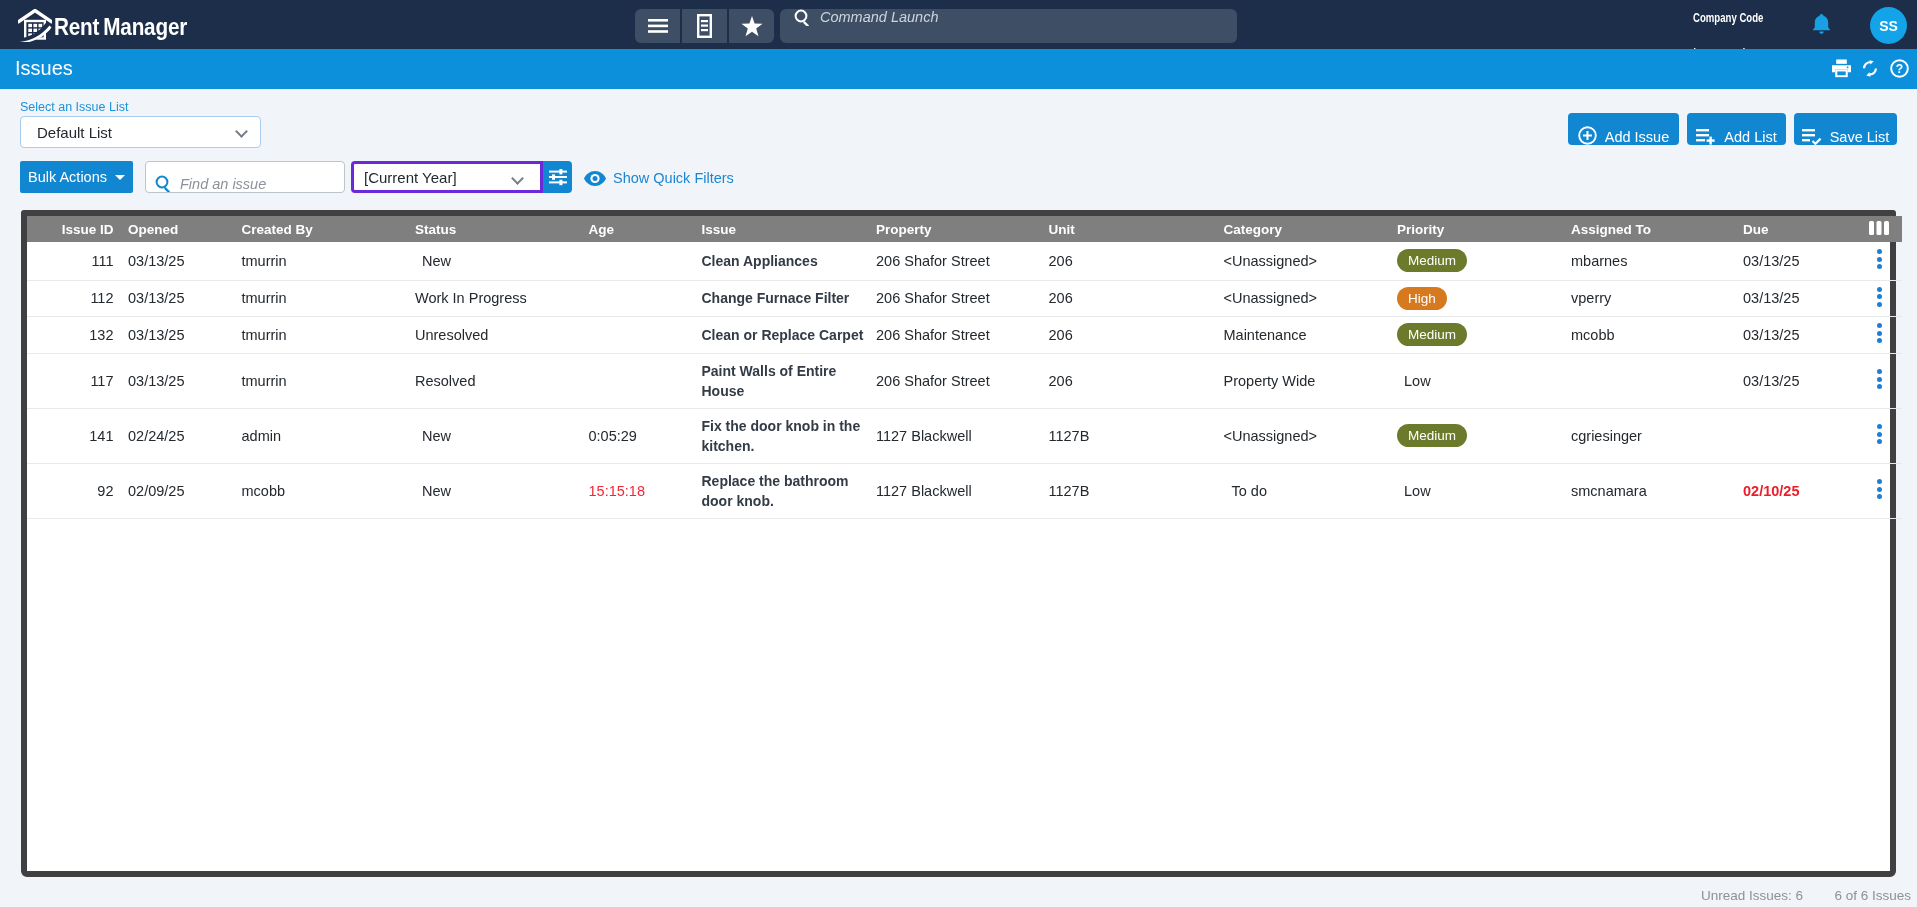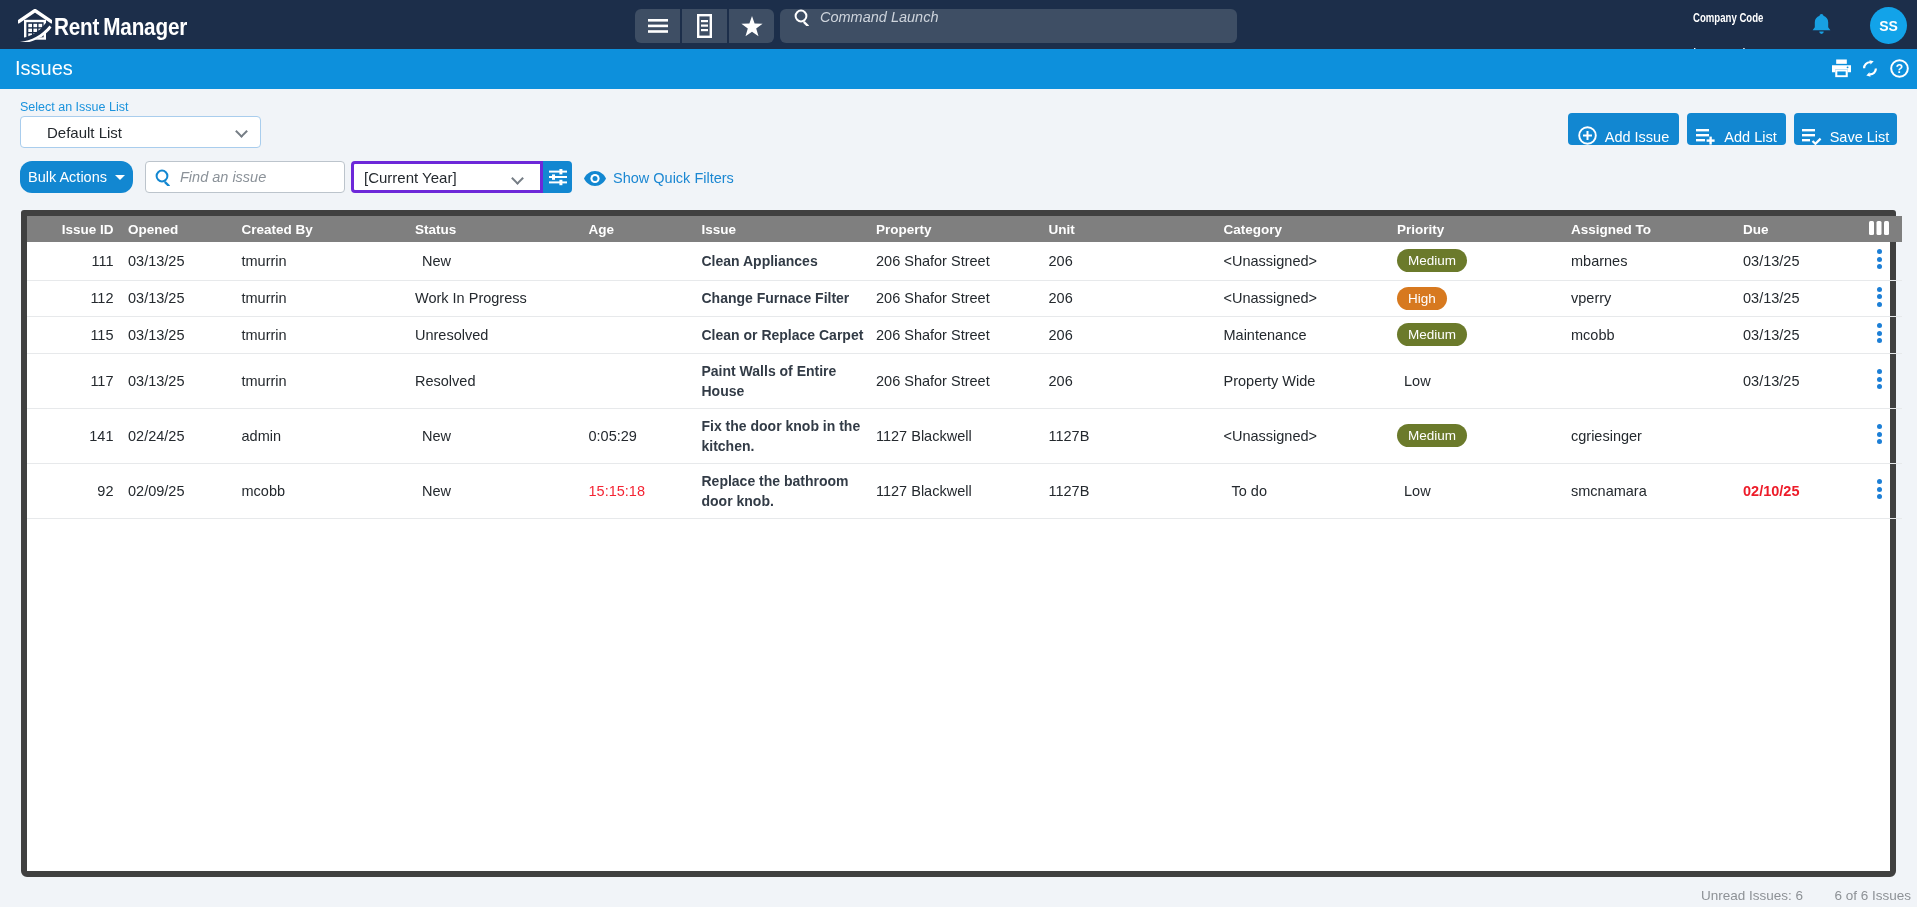--- a/index.html
+++ b/index.html
@@ -21,29 +21,29 @@
 .bell { position:absolute; left:1812px; top:14px; }
 .avatar { position:absolute; left:1870px; top:7px; width:37px; height:37px; border-radius:50%; background:#12a3e9; color:#fff; font-size:14px; font-weight:700; display:flex; align-items:center; justify-content:center; }
 
 
 .bluebar { position:absolute; left:0; top:49px; width:1917px; height:40px; background:#0d90dc; }
 .bluebar .title { position:absolute; left:15px; top:8px; color:#fff; font-size:20px; }
 .bbicons { position:absolute; right:8px; top:10px; display:flex; align-items:center; }
 
 
 .lbl { position:absolute; left:20px; top:100px; color:#1b93dd; font-size:12.5px; }
-.sel1 { position:absolute; left:20px; top:116px; width:241px; height:32px; background:#fff; border:1px solid #a9cded; border-radius:4px; font-size:15px; color:#24292e; display:flex; align-items:center; padding-left:26px; }
+.sel1 { position:absolute; left:20px; top:116px; width:241px; height:32px; background:#fff; border:1px solid #a9cded; border-radius:4px; font-size:15px; color:#24292e; display:flex; align-items:center; padding-left:16px; }
 .chev { width:9px; height:9px; border-right:2px solid #757d85; border-bottom:2px solid #757d85; transform:rotate(45deg); position:absolute; right:14px; top:10px; }
 
 .btn { position:absolute; top:113px; height:32px; background:#1287d1; border-radius:4px; color:#fff; font-size:14.5px; display:flex; align-items:flex-end; justify-content:center; }
 .btn svg { margin-right:8px; }
 
-.bulk { position:absolute; left:20px; top:161px; width:113px; height:32px; background:#1287d1; border-radius:12px; color:#fff; font-size:14.5px; display:flex; align-items:center; justify-content:center; }
+.bulk { position:absolute; left:20px; top:161px; width:113px; height:32px; background:#1287d1; border-radius:2px; color:#fff; font-size:14.5px; display:flex; align-items:center; justify-content:center; }
 .caret { width:0; height:0; border-left:5px solid transparent; border-right:5px solid transparent; border-top:5px solid #fff; margin-left:8px; }
-.find { position:absolute; left:145px; top:161px; width:200px; height:32px; background:#fff; border:1px solid #bcc4cc; border-radius:4px; display:flex; align-items:center; }
+.find { position:absolute; left:145px; top:161px; width:200px; height:32px; background:#fff; border:1px solid #bcc4cc; border-radius:4px; display:flex; align-items:flex-end; }
 .find .ph { color:#8b9299; font-style:italic; font-size:14.5px; margin-left:8px; }
 .cursel { position:absolute; left:351px; top:161px; width:192px; height:32px; background:#fff; border:3px solid #6d28d9; border-radius:4px 0 0 4px; font-size:15px; color:#24292e; display:flex; align-items:center; padding-left:10px; }
 .filtbtn { position:absolute; left:543px; top:161px; width:29px; height:32px; background:#1287d1; border-radius:0 4px 4px 0; display:flex; align-items:center; justify-content:center; }
 .quick { position:absolute; left:584px; top:170px; display:flex; align-items:center; color:#1b87d2; font-size:14.5px; }
 .quick svg { margin-right:7px; }
 
 
 .tablewrap { position:absolute; left:21px; top:210px; width:1875px; height:667px; background:#fff; border:6px solid #404040; border-radius:3px 3px 6px 6px; }
 table.grid { border-collapse:collapse; table-layout:fixed; width:1873px; font-size:14.5px; color:#24292e; }
 table.grid th { background:#7f7f7f; color:#fff; font-size:13.5px; font-weight:700; height:26px; text-align:left; padding:0 0 0 10px; white-space:nowrap; }
@@ -288,21 +288,21 @@
   <td class="issue">Change Furnace Filter</td>
           <td>206 Shafor Street</td>
           <td>206</td>
           <td>&lt;Unassigned&gt;</td>
   <td><span class="pill high">High</span></td>
           <td>vperry</td>
           <td>03/13/25</td>
   <td style="text-align:center; padding:0;"><span class="dots"><i></i><i></i><i></i></span></td>
 </tr>
 <tr class="rs">
-  <td class="num">115</td>
+  <td class="num">132</td>
           <td>03/13/25</td>
           <td>tmurrin</td>
           <td>Unresolved</td>
           <td></td>
   <td class="issue">Clean or Replace Carpet</td>
           <td>206 Shafor Street</td>
           <td>206</td>
           <td>Maintenance</td>
   <td><span class="pill med">Medium</span></td>
           <td>mcobb</td>

